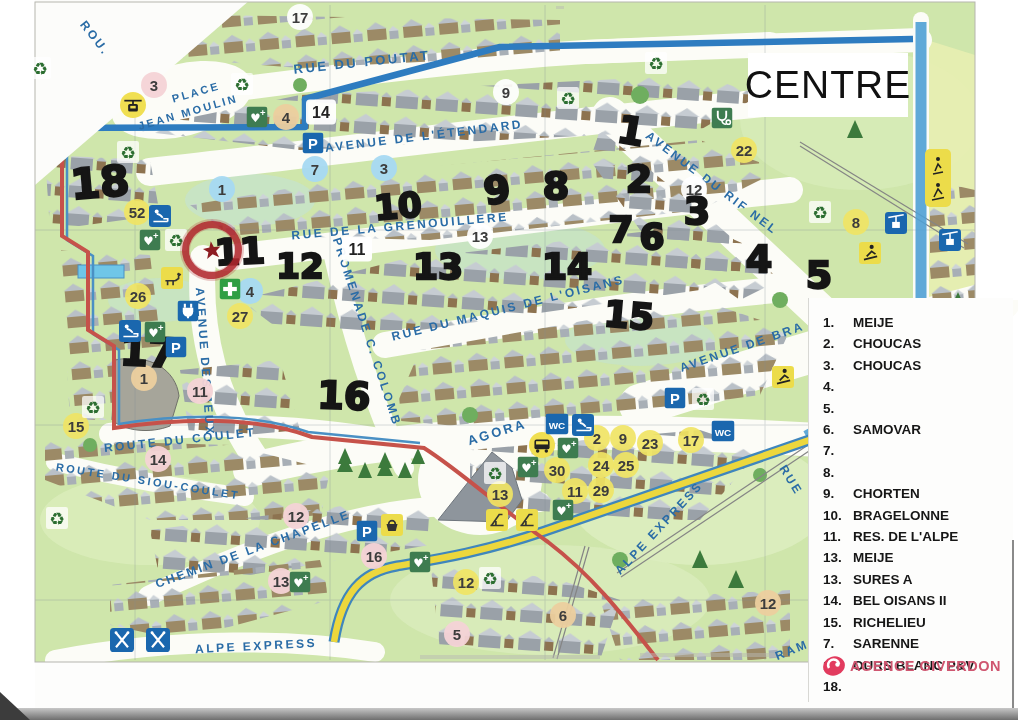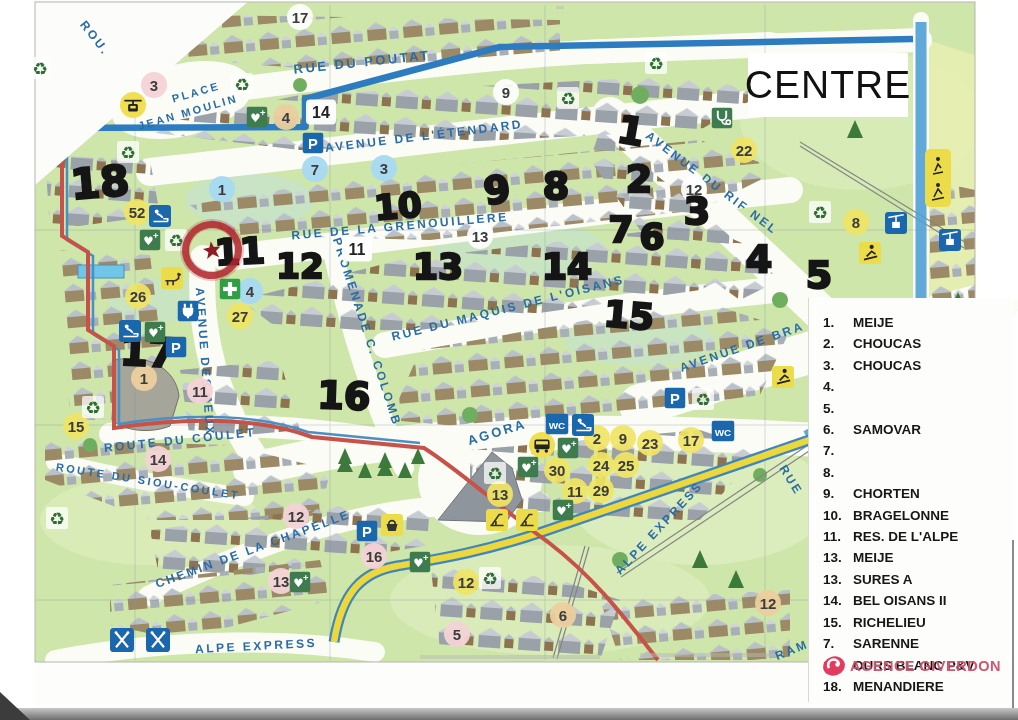--- a/index.html
+++ b/index.html
@@ -651,21 +651,20 @@
         <div class="legend-row">
           <span class="legend-num">7.</span>
           <span class="legend-name">SARENNE</span>
         </div>
         <div class="legend-row">
           <span class="legend-num">17.</span>
           <span class="legend-name">OURS BLANC P&amp;V</span>
         </div>
         <div class="legend-row">
           <span class="legend-num">18.</span>
-          <span class="legend-name">MENANDIERE</span>
         </div>
       </div>
   </div>
 
   <div id="agency">
     <svg id="agency-logo" viewBox="0 0 24 22">
       <ellipse cx="12" cy="11" rx="11" ry="9.5" fill="#e23b5e" transform="rotate(-18 12 11)"></ellipse>
       <path d="M7 13 A5.5 5.5 0 1 1 17 9" fill="none" stroke="#ffffff" stroke-width="2.6"></path>
       <circle cx="15.5" cy="9.5" r="2.2" fill="#ffffff"></circle>
     </svg>

